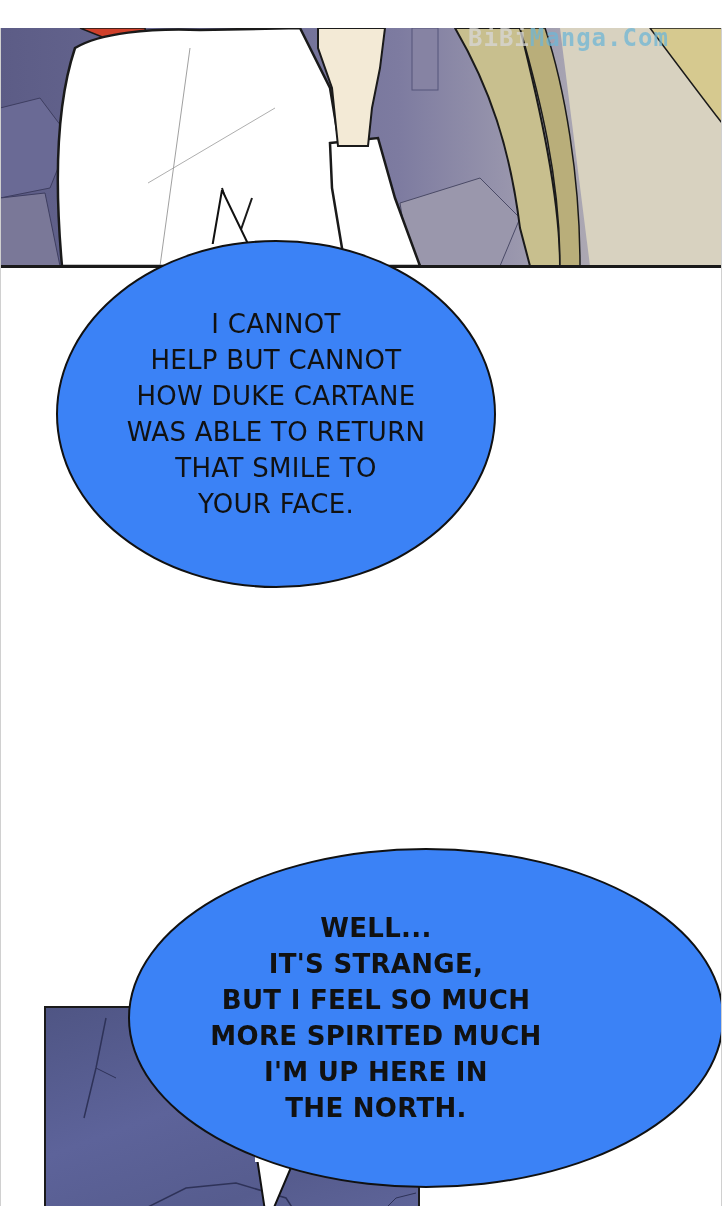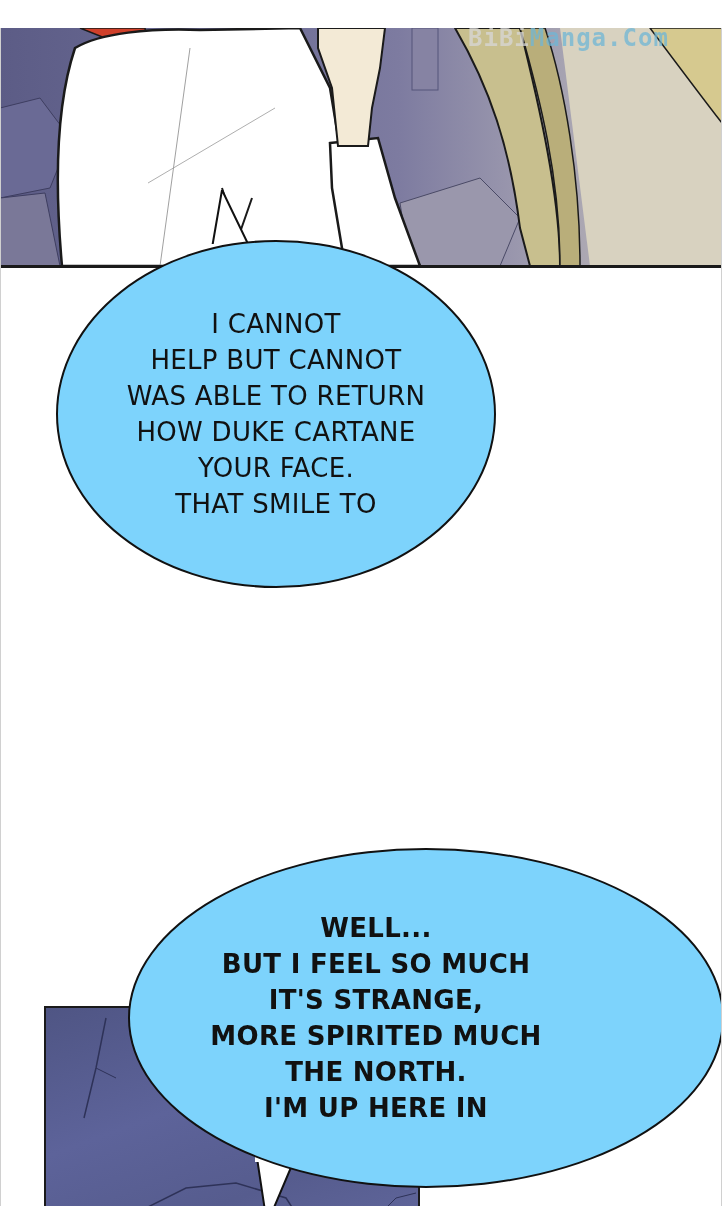--- a/index.html
+++ b/index.html
@@ -10,21 +10,21 @@
 
   
   .panel-top { position: absolute; left: 0; top: 0; width: 722px; height: 238px; overflow: hidden;
     background: linear-gradient(90deg, #5c5c86 0%, #6b6b94 30%, #7d7ba0 55%, #a09db0 75%, #cfc8b8 100%); }
   .panel-top-border { position: absolute; left: 0; top: 237px; width: 722px; height: 3px; background: #1a1a1a; }
   .watermark { position: absolute; left: 468px; top: -4px; font-family: "DejaVu Sans Mono", monospace; font-weight: bold; font-size: 24px; letter-spacing: 1px; opacity: 0.75; }
   .wm-a { color: #d8d8d8; }
   .wm-b { color: #6fb6d6; }
 
   
-  .bubble { position: absolute; background: #7dd3fc; border: 2px solid #111111; border-radius: 50%; box-sizing: border-box;
+  .bubble { position: absolute; background: #3b82f6; border: 2px solid #111111; border-radius: 50%; box-sizing: border-box;
     display: flex; align-items: center; justify-content: center; text-align: center; }
   .bubble-text { font-family: "DejaVu Sans", sans-serif; font-size: 26px; line-height: 36px; color: #111111; letter-spacing: 0.3px; }
   .bubble-text span { display: block; }
 
   
   .panel-bottom { position: absolute; left: 44px; top: 978px; width: 376px; height: 240px; background: #545a8a;
     border: 2px solid #1a1a1a; box-sizing: border-box;
     background-image: linear-gradient(160deg, #4f5584 0%, #5d639a 40%, #565c8e 70%, #62689e 100%); }
 </style>
 </head>
@@ -66,24 +66,24 @@
 
   <svg width="60" height="60" viewBox="0 0 60 60" style="position:absolute;left:210px;top:162px;">
     <path d="M2 58 L12 0 L40 58 Z" fill="#ffffff" stroke="#111" stroke-width="2" stroke-linejoin="round"></path>
     <rect x="0" y="54" width="44" height="6" fill="#ffffff"></rect>
   </svg>
 
   <div class="bubble" style="left:56px; top:212px; width:440px; height:348px;">
     <div class="bubble-text">
       <span>I CANNOT</span>
       <span>HELP BUT CANNOT</span>
+      <span>HOW DUKE CARTANE</span>
       <span>WAS ABLE TO RETURN</span>
-      <span>HOW DUKE CARTANE</span>
+      <span>THAT SMILE TO</span>
       <span>YOUR FACE.</span>
-      <span>THAT SMILE TO</span>
     </div>
   </div>
 
   <div class="panel-bottom">
     <svg width="372" height="236" viewBox="0 0 372 236" style="position:absolute;left:0;top:0;">
       <path d="M60 10 L50 60 L38 110" fill="none" stroke="#2e3258" stroke-width="1.5"></path>
       <path d="M50 60 L70 70" fill="none" stroke="#2e3258" stroke-width="1"></path>
       <path d="M100 200 L140 180 L190 175 L240 190 L270 236" fill="none" stroke="#2e3258" stroke-width="1.5"></path>
       <path d="M10 200 L20 236" fill="none" stroke="#2e3258" stroke-width="1"></path>
       <path d="M330 210 L350 190 L370 185" fill="none" stroke="#2e3258" stroke-width="1"></path>
@@ -91,23 +91,23 @@
   </div>
 
   <svg width="60" height="70" viewBox="0 0 60 70" style="position:absolute;left:255px;top:1128px;">
     <path d="M2 2 L12 68 L40 2 Z" fill="#ffffff" stroke="#111" stroke-width="2" stroke-linejoin="round"></path>
     <rect x="0" y="0" width="44" height="6" fill="#ffffff"></rect>
   </svg>
 
   <div class="bubble" style="left:128px; top:820px; width:596px; height:340px; border-radius:50%;">
     <div class="bubble-text" style="margin-left:-100px;font-weight:bold;">
       <span>WELL...</span>
+      <span>IT'S STRANGE,</span>
       <span>BUT I FEEL SO MUCH</span>
-      <span>IT'S STRANGE,</span>
       <span>MORE SPIRITED MUCH</span>
+      <span>I'M UP HERE IN</span>
       <span>THE NORTH.</span>
-      <span>I'M UP HERE IN</span>
     </div>
   </div>
 
   <div class="edge-left"></div>
   <div class="edge-right"></div>
 </div>
 
 </body></html>

